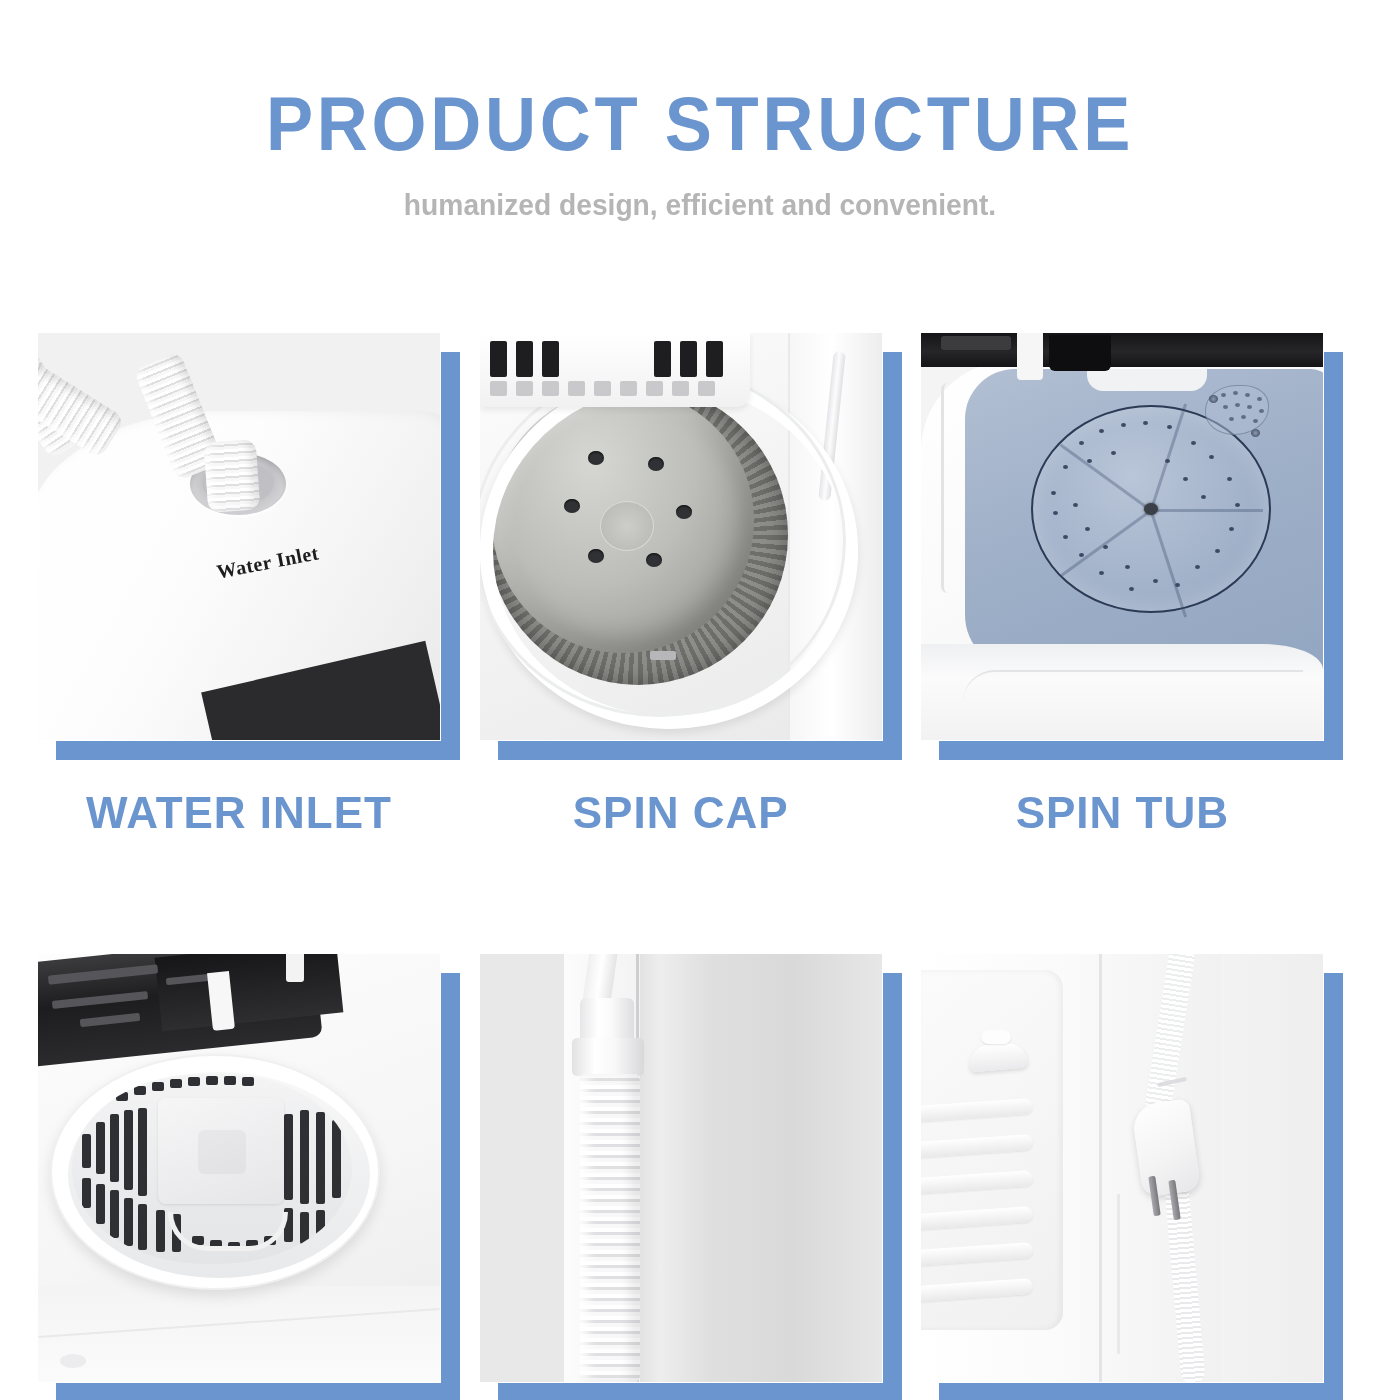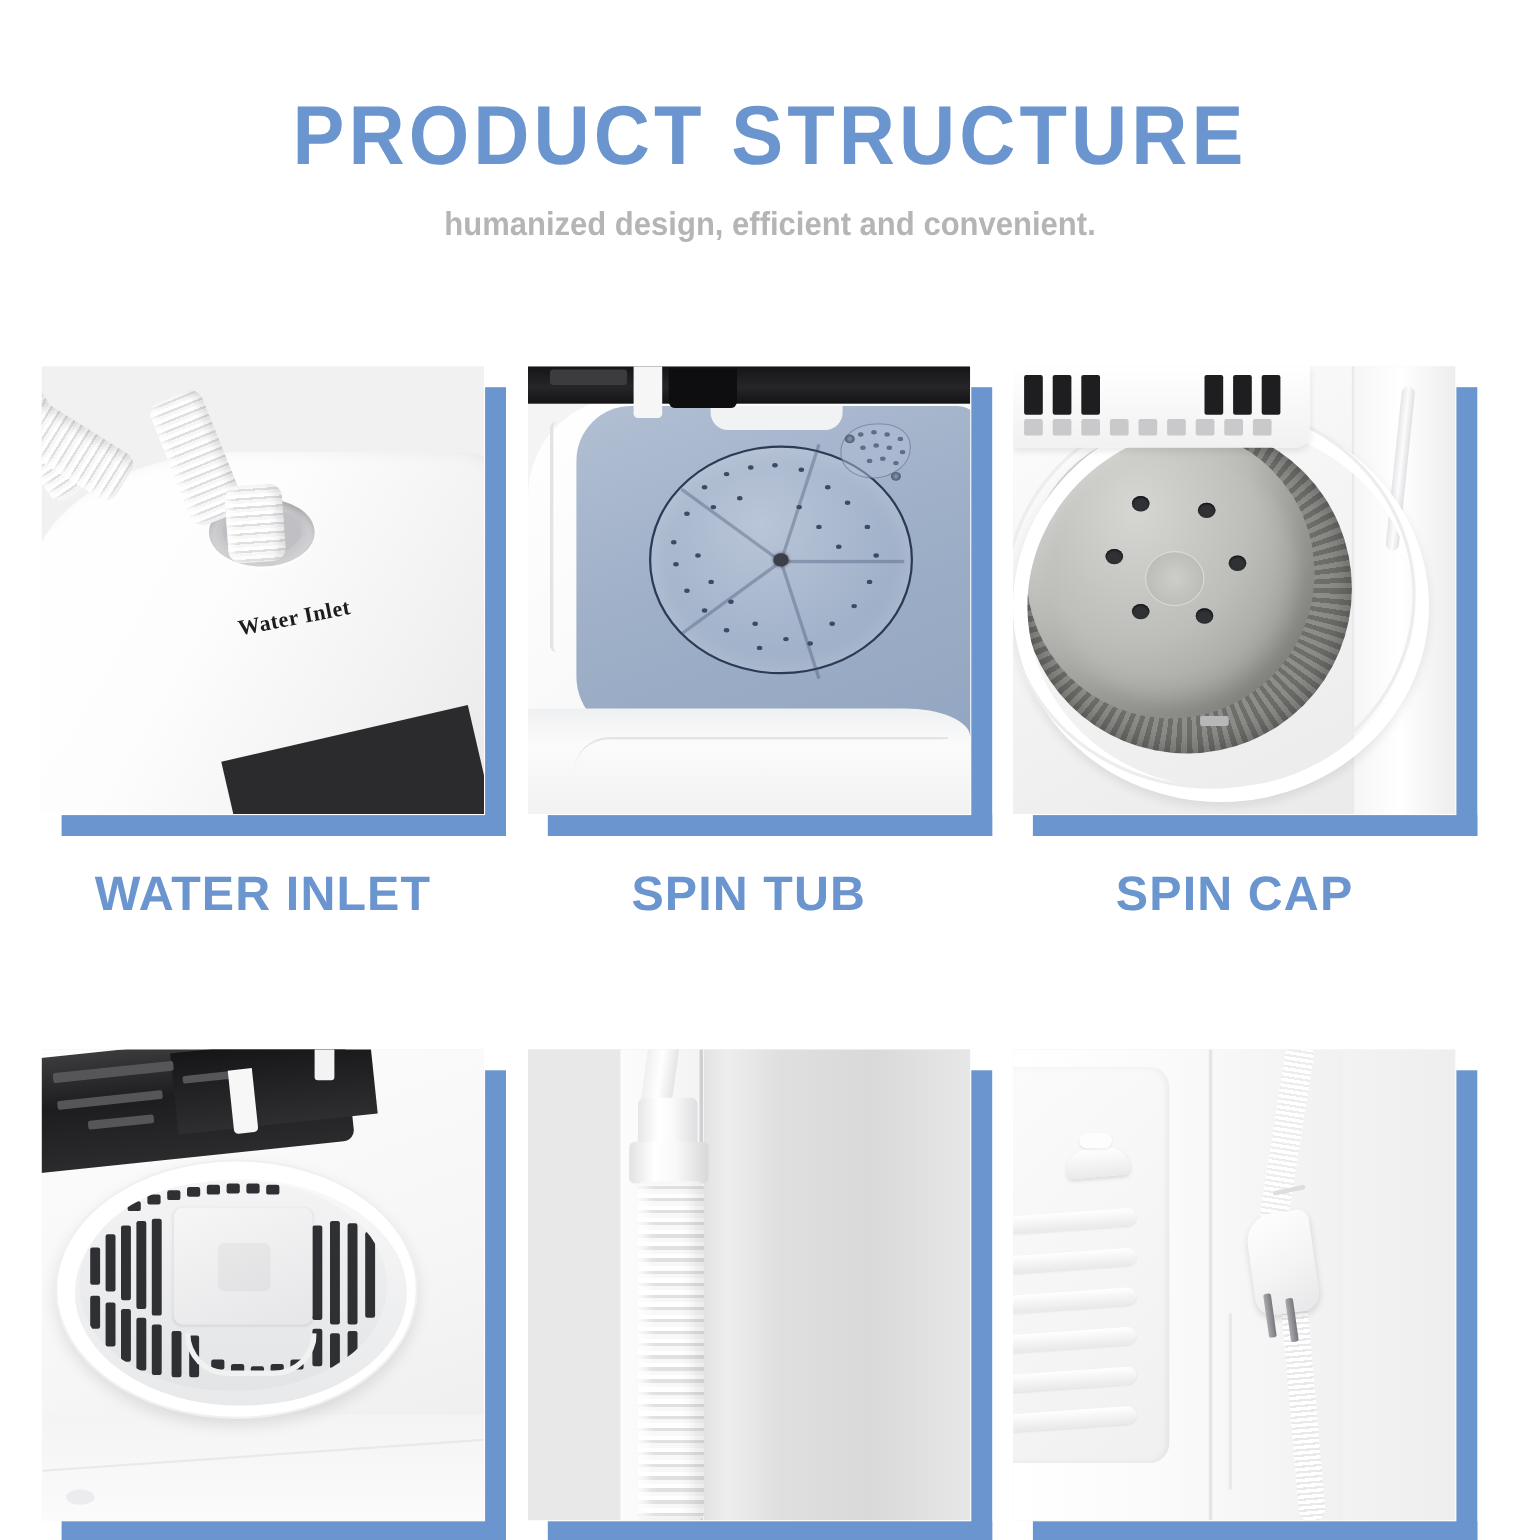--- a/index.html
+++ b/index.html
@@ -627,20 +627,63 @@
           <div class="port"></div>
           <div class="port-inner"></div>
           <div class="hose hose-a"></div>
           <div class="hose hose-b"></div>
           <div class="hose hose-c"></div>
           <div class="hose hose-d"></div>
           <div class="inlet-text">Water Inlet</div>
         </div>
       </div>
       <div class="caption">WATER INLET</div>
+    </div>
+
+    <div class="cell">
+      <div class="photo-wrap">
+        <div class="accent-right"></div>
+        <div class="accent-bottom"></div>
+        <div class="photo p-cap">
+          <div class="cabinet"></div>
+          <div class="side-panel"></div>
+          <div class="hose-line"></div>
+          <div class="basket-ring"></div>
+          <div class="cap">
+            <div class="cap-center"></div>
+          </div>
+          <div class="chole" style="left:108px;top:118px"></div>
+          <div class="chole" style="left:168px;top:124px"></div>
+          <div class="chole" style="left:84px;top:166px"></div>
+          <div class="chole" style="left:196px;top:172px"></div>
+          <div class="chole" style="left:108px;top:216px"></div>
+          <div class="chole" style="left:166px;top:220px"></div>
+          <div class="tub-lip"></div>
+          <div class="tub-lip2"></div>
+          <div class="lip-mark"></div>
+          <div class="louver">
+            <div class="slot" style="left:10px"></div>
+            <div class="slot" style="left:36px"></div>
+            <div class="slot" style="left:62px"></div>
+            <div class="slot" style="left:174px"></div>
+            <div class="slot" style="left:200px"></div>
+            <div class="slot" style="left:226px"></div>
+            <div class="slot sm" style="left:10px"></div>
+            <div class="slot sm" style="left:36px"></div>
+            <div class="slot sm" style="left:62px"></div>
+            <div class="slot sm" style="left:88px"></div>
+            <div class="slot sm" style="left:114px"></div>
+            <div class="slot sm" style="left:140px"></div>
+            <div class="slot sm" style="left:166px"></div>
+            <div class="slot sm" style="left:192px"></div>
+            <div class="slot sm" style="left:218px"></div>
+          </div>
+        </div>
+      </div>
+      <div class="caption">SPIN CAP</div>
     </div>
 
     <div class="cell">
       <div class="photo-wrap">
         <div class="accent-right"></div>
         <div class="accent-bottom"></div>
         <div class="photo p-tub">
           <div class="rim"></div>
           <div class="rim-line"></div>
           <div class="basin"></div>
@@ -700,63 +743,20 @@
           <div class="bottom-curve"></div>
           <div class="bc-line"></div>
           <div class="lid-strip"></div>
           <div class="lid-gap"></div>
           <div class="lid-notch"></div>
           <div class="lid-tab"></div>
         </div>
       </div>
       <div class="caption">SPIN TUB</div>
     </div>
-
-    <div class="cell">
-      <div class="photo-wrap">
-        <div class="accent-right"></div>
-        <div class="accent-bottom"></div>
-        <div class="photo p-cap">
-          <div class="cabinet"></div>
-          <div class="side-panel"></div>
-          <div class="hose-line"></div>
-          <div class="basket-ring"></div>
-          <div class="cap">
-            <div class="cap-center"></div>
-          </div>
-          <div class="chole" style="left:108px;top:118px"></div>
-          <div class="chole" style="left:168px;top:124px"></div>
-          <div class="chole" style="left:84px;top:166px"></div>
-          <div class="chole" style="left:196px;top:172px"></div>
-          <div class="chole" style="left:108px;top:216px"></div>
-          <div class="chole" style="left:166px;top:220px"></div>
-          <div class="tub-lip"></div>
-          <div class="tub-lip2"></div>
-          <div class="lip-mark"></div>
-          <div class="louver">
-            <div class="slot" style="left:10px"></div>
-            <div class="slot" style="left:36px"></div>
-            <div class="slot" style="left:62px"></div>
-            <div class="slot" style="left:174px"></div>
-            <div class="slot" style="left:200px"></div>
-            <div class="slot" style="left:226px"></div>
-            <div class="slot sm" style="left:10px"></div>
-            <div class="slot sm" style="left:36px"></div>
-            <div class="slot sm" style="left:62px"></div>
-            <div class="slot sm" style="left:88px"></div>
-            <div class="slot sm" style="left:114px"></div>
-            <div class="slot sm" style="left:140px"></div>
-            <div class="slot sm" style="left:166px"></div>
-            <div class="slot sm" style="left:192px"></div>
-            <div class="slot sm" style="left:218px"></div>
-          </div>
-        </div>
-      </div>
-      <div class="caption">SPIN CAP</div>
-    </div>
   </div>
 
   <div class="grid-row row2" style="margin-top:116px">
 
     <div class="cell">
       <div class="photo-wrap">
         <div class="accent-right"></div>
         <div class="accent-bottom"></div>
         <div class="photo p-baffle">
           <div class="body"></div>

